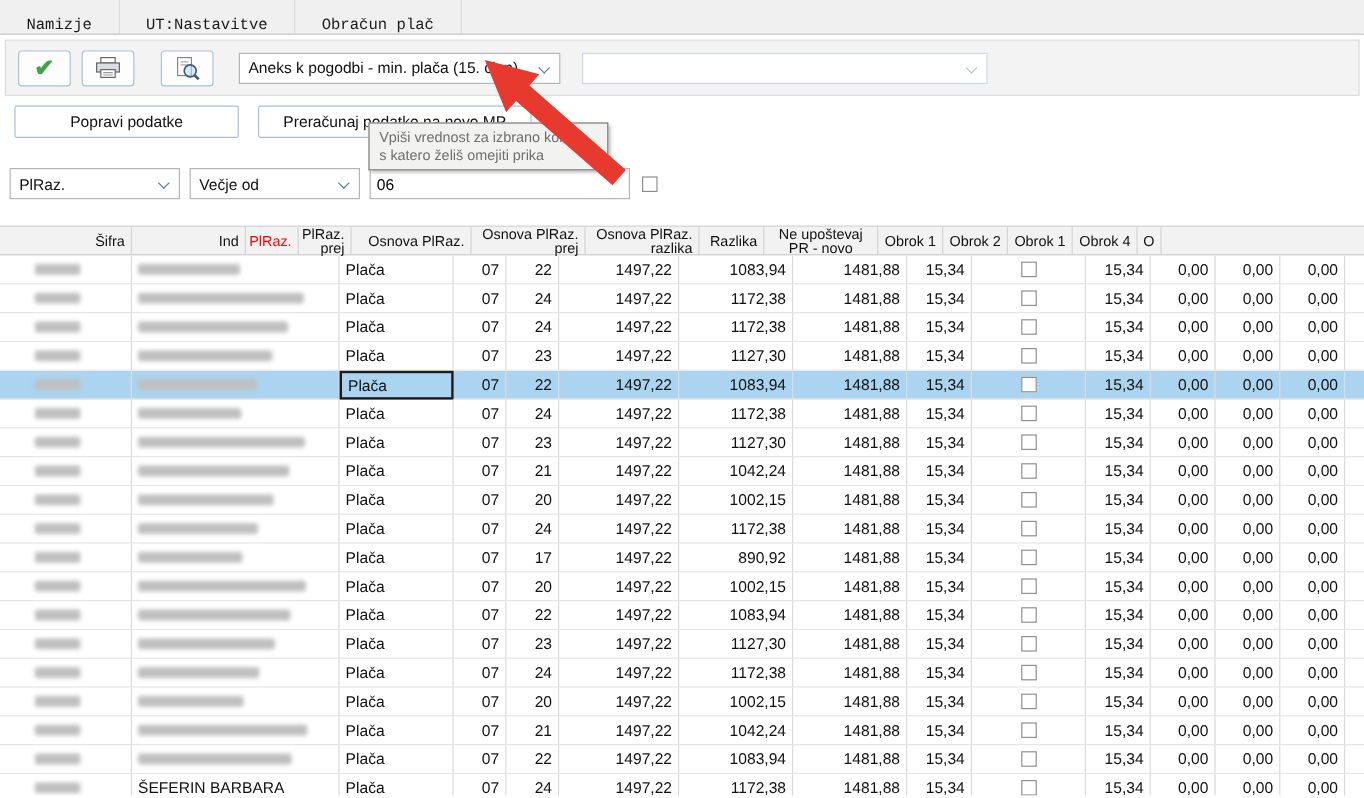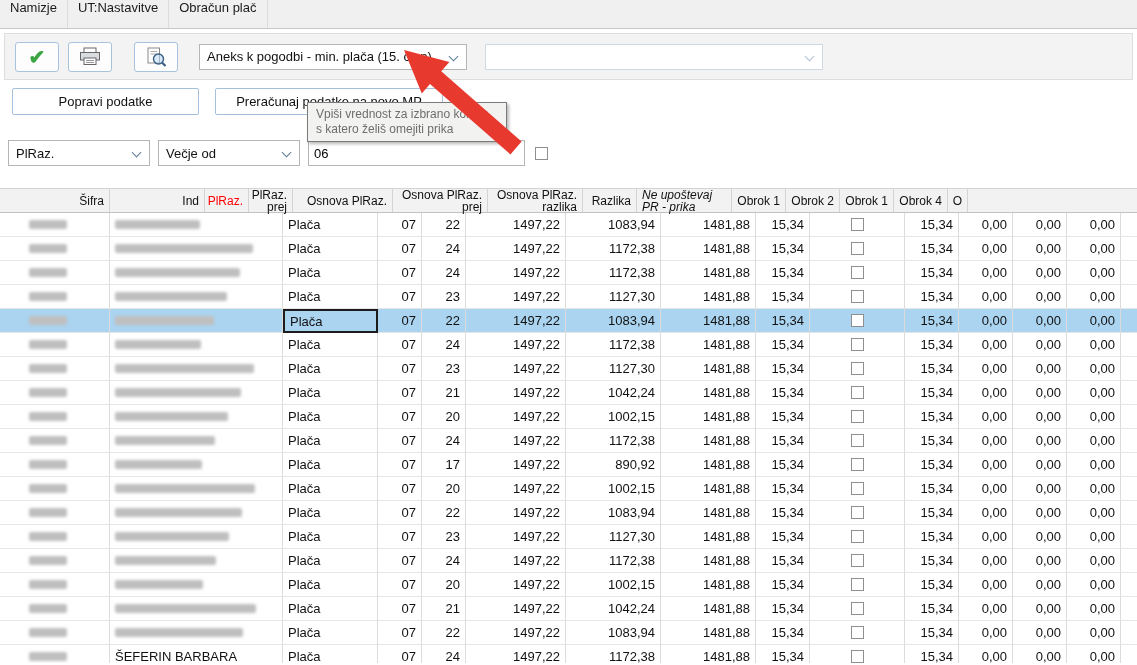--- a/index.html
+++ b/index.html
@@ -2,22 +2,22 @@
 <html><head>
 <meta charset="utf-8">
 <style>
   * { margin:0; padding:0; box-sizing:border-box; }
   html,body { width:1137px; height:665px; overflow:hidden; background:#fff;
     font-family:"Liberation Sans", sans-serif; color:#111; }
 
   
   .tabbar { height:29px; background:#f0f0f0; display:flex; align-items:stretch;
     border-bottom:1px solid #c6c6c6; }
-  .tab { padding:0 10px; display:flex; align-items:flex-start; gap:9px; font-size:13px;
-    color:#1a1a1a; border-right:1px solid #dcdcdc; white-space:nowrap; }
+  .tab { padding:0 22px; display:flex; align-items:flex-end; gap:9px; font-size:13px;
+    color:#1a1a1a; border-right:1px solid #dcdcdc; white-space:nowrap;font-family:Liberation Mono, monospace; }
   .tab.active { background:#ffffff; color:#c00000; border:1px solid #c6c6c6;
     border-bottom:1px solid #ffffff; margin-bottom:-1px; }
   .tab-close { color:#222; font-size:15px; line-height:15px; font-weight:bold; }
 
   
   .toolbar-row { margin:4px 4px 0 4px; height:47px; background:#f3f3f3;
     border:1px solid #dedede; display:flex; align-items:center; padding-left:10px; }
   .tool-btn { width:44px; height:30px; margin-right:9px; background:#fdfdfd;
     border:1px solid #a8c3dd; border-radius:3px; display:flex; align-items:center;
     justify-content:center; }
@@ -47,21 +47,21 @@
     display:inline-block; }
 
   
   .grid { margin-top:22px; }
   .grid-header { display:flex; height:25px; background:#f2f2f2;
     border-top:1px solid #d4d4d4; border-bottom:1px solid #c2c2c2; font-size:12px; }
   .hcell { border-right:1px solid #d4d4d4; display:flex; flex-direction:column;
     justify-content:center; padding:0 5px; line-height:12px; flex:none; }
   .hcell.left { align-items:flex-end; }
   .hcell.right { align-items:flex-end; }
-  .hcell.center { align-items:flex-start; text-align:center;font-style:italic; }
+  .hcell.center { align-items:center; text-align:center; }
   .grid-body { height:450px; overflow:hidden; background:#fff; }
   .grid-row { display:flex; height:24px; background:#fff; }
   .grid-row.selected { background:#abd4f0; }
   .cell { border-right:1px solid #dbdbdb; border-bottom:1px solid #e6e6e6; flex:none;
     font-size:13px; display:flex; align-items:center; padding:0 5px; overflow:hidden;
     white-space:nowrap; }
   .cell.left { justify-content:flex-start; }
   .cell.right { justify-content:flex-end; }
   .cell.center { justify-content:center; }
   .cell.focus-cell { border:2px solid #1c1c1c; }
@@ -164,21 +164,21 @@
       </div>
       <div class="hcell right" style="width: 95px;">
         <div>Osnova PlRaz.</div>
         <div>razlika</div>
       </div>
       <div class="hcell right" style="width: 54px;">
         <div>Razlika</div>
       </div>
       <div class="hcell center" style="width: 95px;">
         <div>Ne upoštevaj</div>
-        <div>PR - prika</div>
+        <div>PR - novo</div>
       </div>
       <div class="hcell right" style="width: 54px;">
         <div>Obrok 1</div>
       </div>
       <div class="hcell right" style="width: 54px;">
         <div>Obrok 2</div>
       </div>
       <div class="hcell right" style="width: 54px;">
         <div>Obrok 1</div>
       </div>

